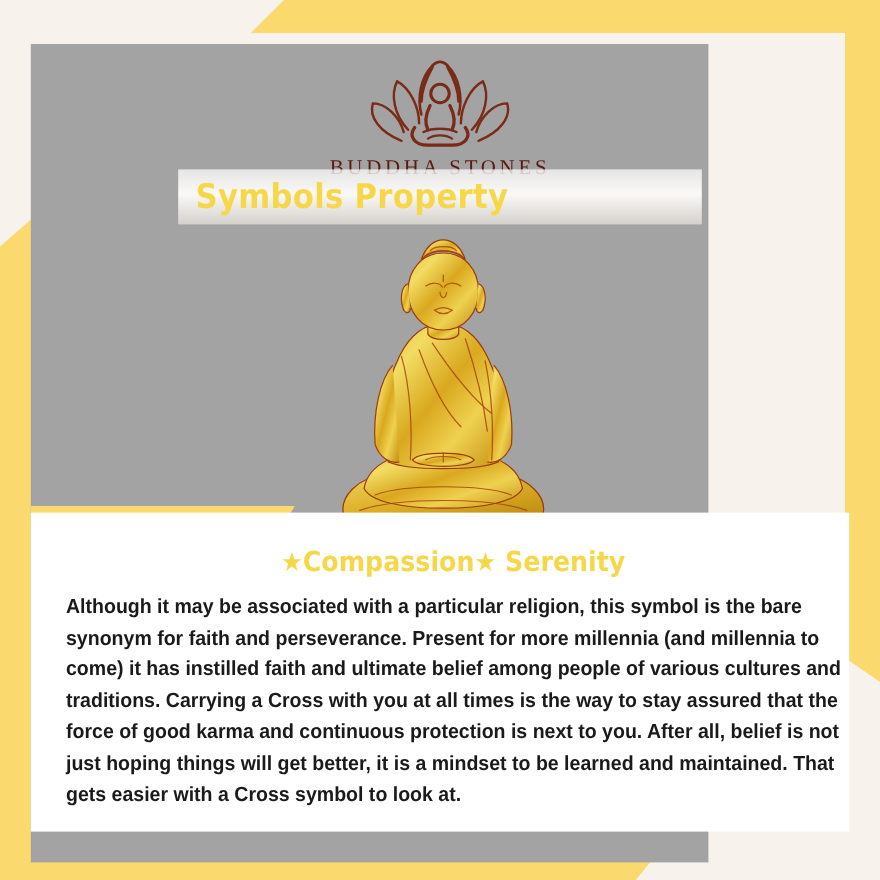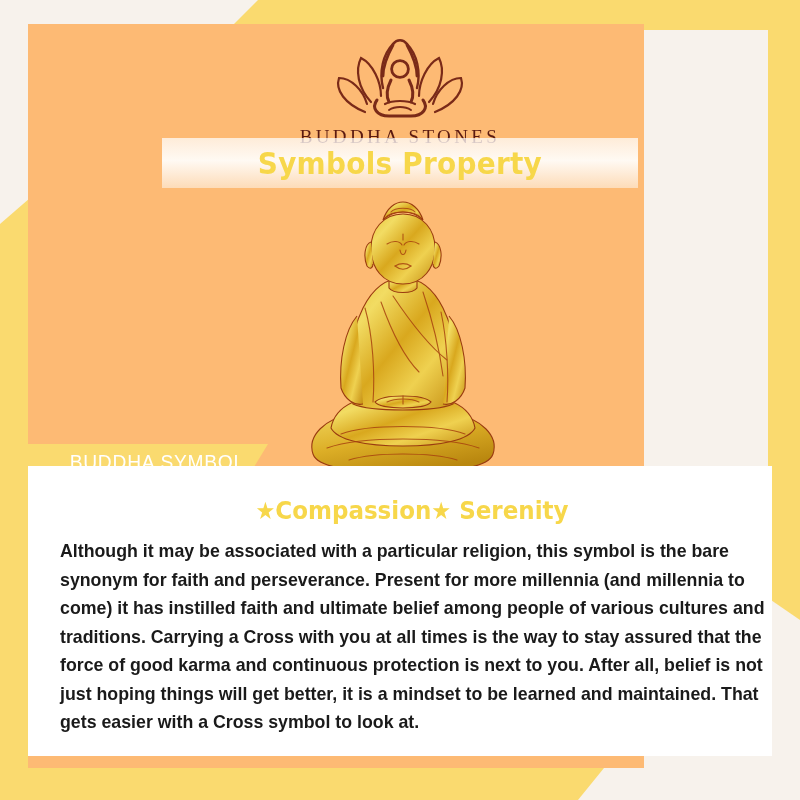--- a/index.html
+++ b/index.html
@@ -59,24 +59,24 @@
     bottom: 0;
     width: 604px;
     height: 32px;
     clip-path: polygon(0 0, 100% 0, calc(100% - 26px) 100%, 0 100%);
   }
 
   
   #card {
     position: absolute;
     left: 28px;
-    top: 24px;
+    top: 40px;
     width: 616px;
     height: 744px;
-    background: #fdba74;
+    background: #a3a3a3;
   }
 
   
   #logo-block {
     position: absolute;
     left: 0;
     top: 0;
     width: 744px;
     text-align: center;
     padding-top: 6px;
@@ -97,21 +97,21 @@
     left: 134px;
     top: 114px;
     width: 476px;
     height: 50px;
     background: linear-gradient(to bottom,
         rgba(255,255,255,0.72) 0%,
         rgba(255,253,250,0.95) 45%,
         rgba(253,247,240,0.55) 100%);
     display: flex;
     align-items: center;
-    justify-content: center;
+    justify-content: flex-start;
   }
   #title-text {
     font-family: "DejaVu Sans", sans-serif;
     font-weight: bold;
     font-size: 31px;
     color: #F7D74A;
     letter-spacing: 0.3px;
     transform: scaleX(0.90);
     white-space: nowrap;
   }

